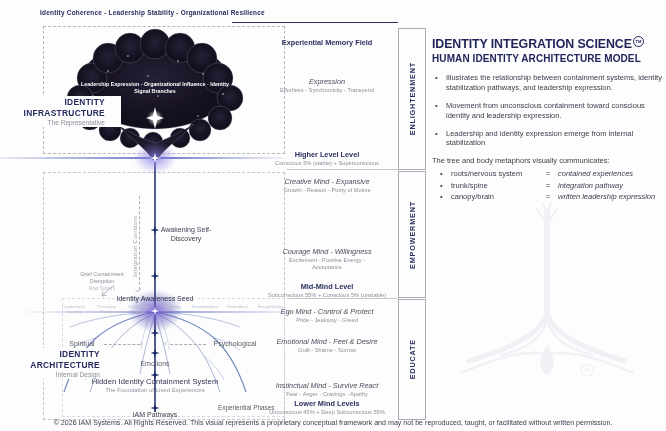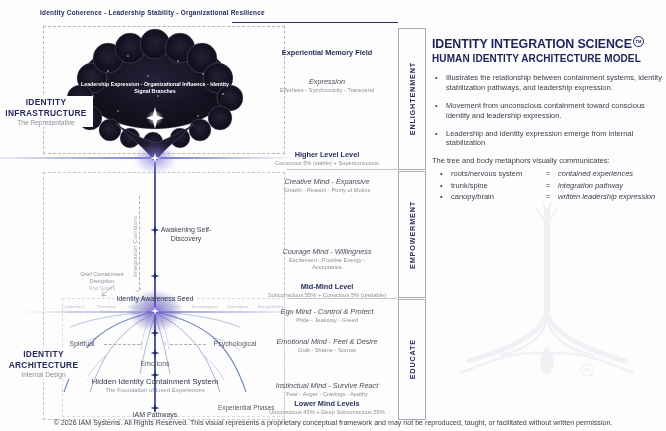--- a/index.html
+++ b/index.html
@@ -8,21 +8,21 @@
   .abs{position:absolute;}
   
   .banner{left:40px;top:9px;font-size:7px;font-weight:bold;color:#252a5e;letter-spacing:.25px;
           white-space:nowrap;transform:scaleX(.92);transform-origin:left top;}
   .topline{left:232px;top:22px;width:166px;border-top:1.3px solid #2a2f63;}
   
   .dash1{left:43px;top:26px;width:240px;height:126px;border:1px dashed #b8b8b8;}
   .dash2{left:43px;top:172px;width:240px;height:246px;border:1px dashed #c6c6c6;}
   .dash3{left:62px;top:298px;width:221px;height:117px;border:1px dashed #dadbde;}
   
-  .side-label{text-align:center;background:#fdfdfe;padding:1px 2px;}
+  .side-label{text-align:right;background:#fdfdfe;padding:1px 16px;}
   .side-title{font-size:8.4px;font-weight:bold;color:#252a5e;line-height:1.25;letter-spacing:.3px;}
   .side-sub{font-size:6.6px;color:#8a8f99;margin-top:1px;}
   
   .hline1{left:0;top:157px;width:295px;height:2.2px;filter:blur(.4px);
     background:linear-gradient(90deg,rgba(124,140,215,.15),rgba(96,110,195,.8) 45%,rgba(96,110,195,.9) 55%,rgba(124,140,215,0));}
   .hline2{left:18px;top:311px;width:290px;height:1.7px;filter:blur(.4px);
     background:linear-gradient(90deg,rgba(124,140,215,0),rgba(96,110,195,.55) 45%,rgba(96,110,195,.6) 55%,rgba(124,140,215,0));}
   .glowJunction{left:133px;top:142px;width:44px;height:32px;filter:blur(1px);
     background:radial-gradient(ellipse at center,rgba(138,128,228,.8),rgba(138,128,228,0) 70%);}
   .glowSeed{left:128px;top:290px;width:54px;height:42px;filter:blur(1px);
@@ -258,21 +258,21 @@
   <div class="abs ah" style="left:164px;top:340px;">‹</div>
 
   <div class="abs emotions">Emotions</div>
   <div class="abs hidden">
     <div class="h-title">Hidden Identity Containment System</div>
     <div class="h-sub">The Foundation of Lived Experiences</div>
   </div>
   <div class="abs iam">IAM Pathways</div>
   <div class="abs legendlabel">Experiential Phases</div>
 
-  <div class="abs mc mc-bold" style="top:48px;">Experiential Memory Field</div>
+  <div class="abs mc mc-bold" style="top:38px;">Experiential Memory Field</div>
   <div class="abs mc" style="top:77px;">
     <div class="mc-italic">Expression</div>
     <div class="mc-sub">Effortless - Synchronicity - Transcend</div>
   </div>
   <div class="abs mc" style="top:150px;">
     <div class="mc-bold">Higher Level Level</div>
     <div class="mc-sub">Conscious 5% (stable) + Superconscious</div>
   </div>
   <div class="abs sep" style="top:169px;"></div>
 

